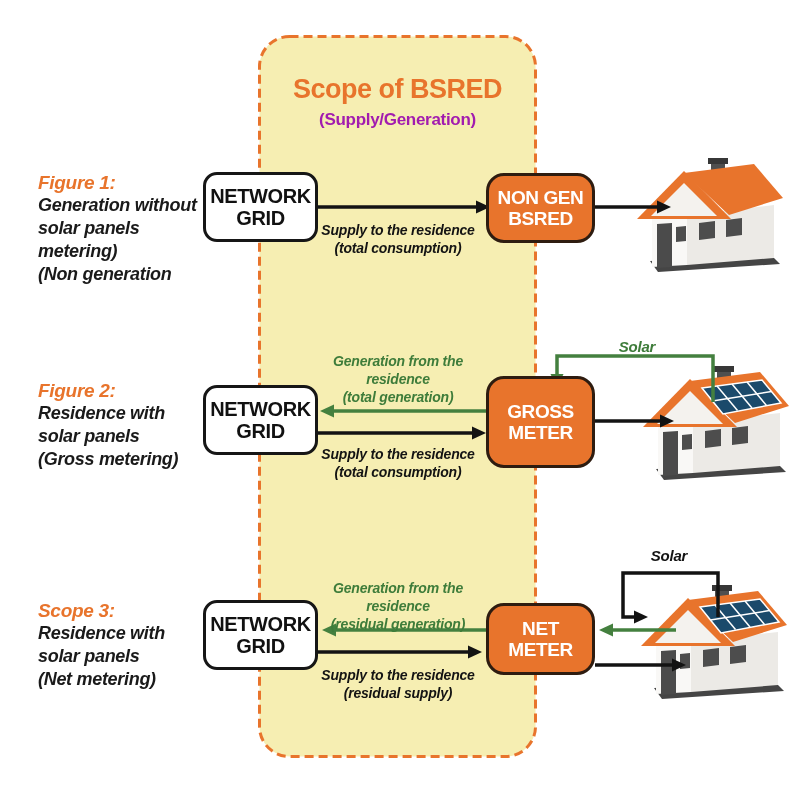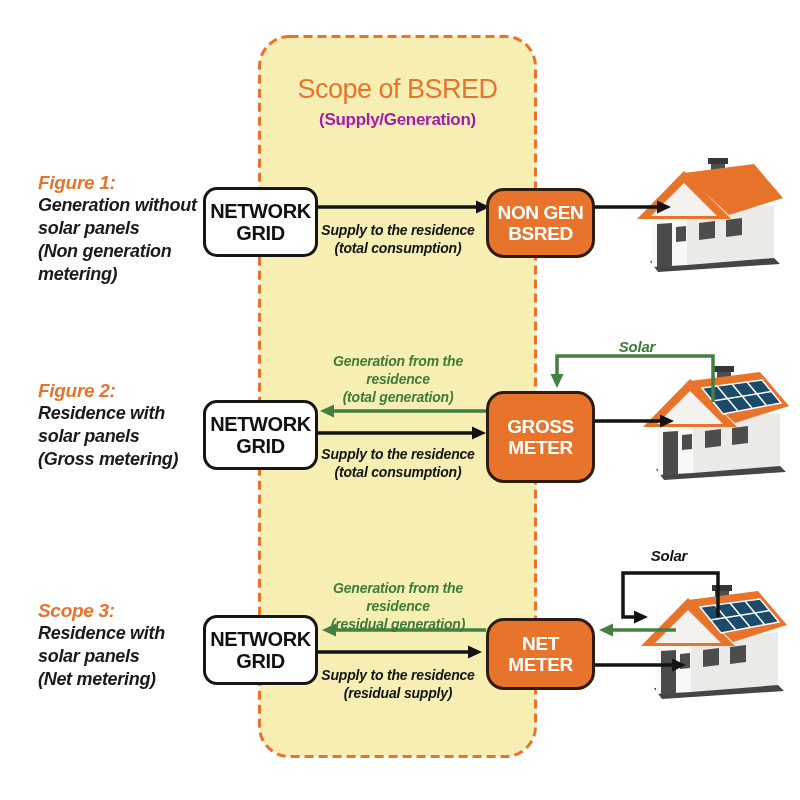--- a/index.html
+++ b/index.html
@@ -2,28 +2,28 @@
 <html><head>
 <meta charset="utf-8">
 <style>
   html,body{margin:0;padding:0;background:#ffffff;}
   .canvas{position:relative;width:800px;height:800px;background:#fff;overflow:hidden;
           font-family:"Liberation Sans", sans-serif;}
   svg.layer{position:absolute;left:0;top:0;}
   .bg{z-index:1;}
   .art{z-index:2;}
   .title{position:absolute;left:258px;top:74px;width:279px;text-align:center;z-index:3;
-         font-size:27px;font-weight:normal;color:#E8742C;letter-spacing:-0.5px;}
+         font-size:27px;font-weight:bold;color:#E8742C;letter-spacing:-0.5px;}
   .subtitle{position:absolute;left:258px;top:110px;width:279px;text-align:center;z-index:3;
          font-size:17px;font-weight:bold;color:#a21caf;letter-spacing:-0.3px;}
   .figlabel{position:absolute;left:38px;width:195px;z-index:3;color:#1A1A1A;
          font-style:italic;font-weight:bold;font-size:18px;line-height:23px;letter-spacing:-0.3px;}
   .figid{color:#E8742C;font-size:19px;}
   .nodebox{position:absolute;z-index:4;display:flex;align-items:center;justify-content:center;
-         text-align:center;box-sizing:border-box;font-weight:bold;letter-spacing:-0.4px;margin-top:15px;}
+         text-align:center;box-sizing:border-box;font-weight:bold;letter-spacing:-0.4px;}
   .gridbox{left:203px;width:115px;height:70px;background:#ffffff;border:3px solid #161616;
          border-radius:14px;color:#111;font-size:20px;line-height:22px;}
   .meterbox{left:486px;width:109px;background:#E8742C;border:3px solid #2E1C10;
          border-radius:18px;color:#ffffff;font-size:19px;line-height:21px;}
   .flowlabel{position:absolute;left:303px;width:190px;text-align:center;z-index:3;
          font-style:italic;font-weight:bold;font-size:14px;line-height:18px;color:#131313;
          letter-spacing:-0.2px;}
   .green{color:#3E7C3A;}
   .solarlabel{position:absolute;width:80px;text-align:center;z-index:3;
          font-style:italic;font-weight:bold;font-size:15px;letter-spacing:-0.2px;}
@@ -120,22 +120,22 @@
     </g>
   </svg>
 
   <div class="title">Scope of BSRED</div>
   <div class="subtitle">(Supply/Generation)</div>
 
   <div class="figlabel" style="top:171px">
     <div class="figid">Figure 1:</div>
     <div>Generation without</div>
     <div>solar panels</div>
+    <div>metering)</div>
     <div>(Non generation</div>
-    <div>metering)</div>
   </div>
   <div class="nodebox gridbox" style="top:172px">NETWORK GRID</div>
   <div class="nodebox meterbox" style="top:173px;height:70px">NON GEN BSRED</div>
   <div class="flowlabel" style="top:221px">
     <div>Supply to the residence</div>
     <div>(total consumption)</div>
   </div>
 
   <div class="figlabel" style="top:379px">
     <div class="figid">Figure 2:</div>

